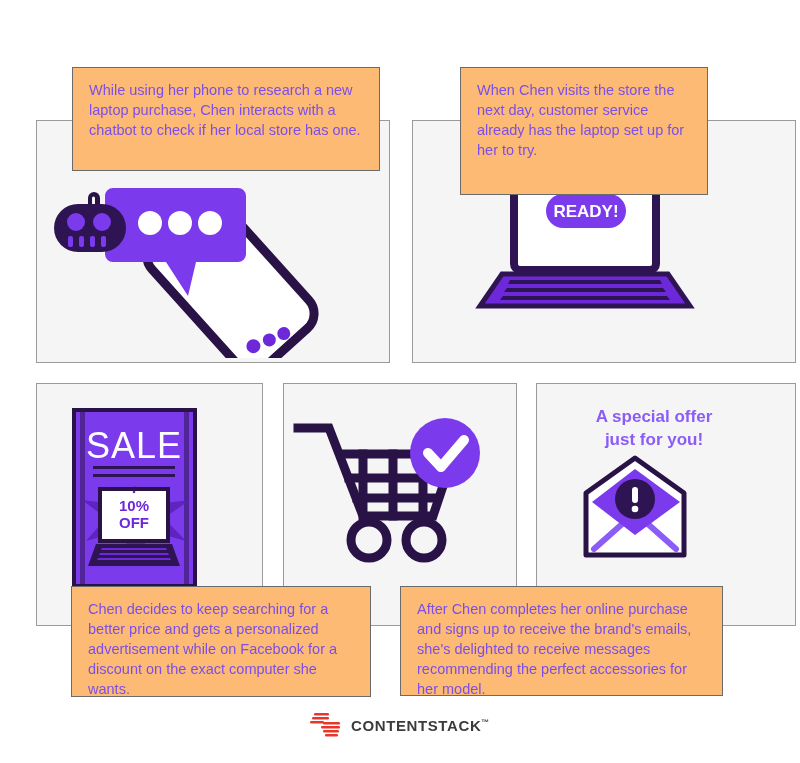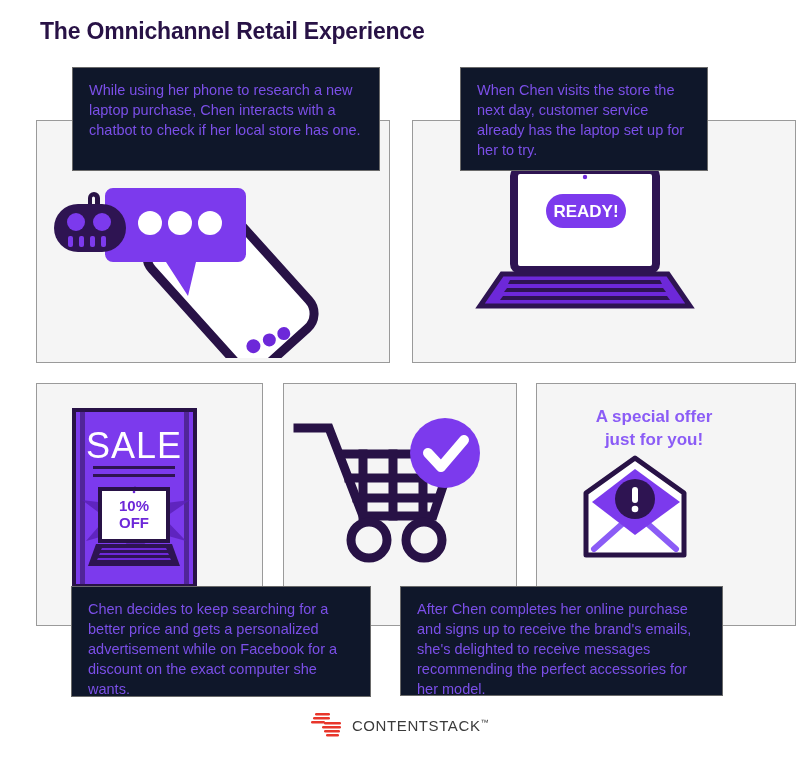--- a/index.html
+++ b/index.html
@@ -30,31 +30,31 @@
   }
   #panel-1{left:36px;top:120px;width:354px;height:243px;}
   #panel-2{left:412px;top:120px;width:384px;height:243px;}
   #panel-3{left:36px;top:383px;width:227px;height:243px;}
   #panel-4{left:283px;top:383px;width:234px;height:243px;}
   #panel-5{left:536px;top:383px;width:260px;height:243px;}
 
   
   .caption{
     position:absolute;
-    background:#0f172a;
+    background:#fdba74;
     border:1.5px solid #6a6a6a;
     box-sizing:border-box;
     color:#7B4FE8;
     font-size:14.5px;
     line-height:20px;
     padding:12px 14px 10px 16px;
     z-index:5;
   }
   #caption-1{left:72px;top:67px;width:308px;height:104px;}
-  #caption-2{left:460px;top:67px;width:248px;height:104px;}
+  #caption-2{left:460px;top:67px;width:248px;height:128px;}
   #caption-3{left:64px;top:586px;width:300px;height:111px;margin-left:7px;}
   #caption-4{left:400px;top:586px;width:323px;height:110px;}
 
   
   .offer-heading{
     position:absolute;left:536px;top:405px;width:236px;
     text-align:center;
     color:#8b5cf6;
     font-size:17px;font-weight:bold;line-height:23px;
     z-index:3;
@@ -68,31 +68,30 @@
   #illus-cart{left:293px;top:412px;}
   #illus-envelope{left:580px;top:455px;}
 
   
   .logo{
     position:absolute;left:0;top:712px;width:800px;
     display:flex;align-items:center;justify-content:center;gap:9px;
     z-index:6;
   }
   .logo-word{
-    font-size:15px;font-weight:normal;letter-spacing:0.6px;
+    font-size:15px;font-weight:bold;letter-spacing:0.6px;
     color:#3b3b3b;
   }
   .logo-tm{font-size:8px;vertical-align:super;color:#3b3b3b;}
 </style>
 </head>
 <body>
 
 <div class="root">
 
-  <div class="title">The Omnichannel Retail Experience</div>
 
   <div class="panel" id="panel-1"></div>
   <div class="panel" id="panel-2"></div>
   <div class="panel" id="panel-3"></div>
   <div class="panel" id="panel-4"></div>
   <div class="panel" id="panel-5"></div>
 
   <div class="illus" id="illus-chat">
     <svg width="300" height="180" viewBox="0 0 300 180" xmlns="http://www.w3.org/2000/svg">
 

